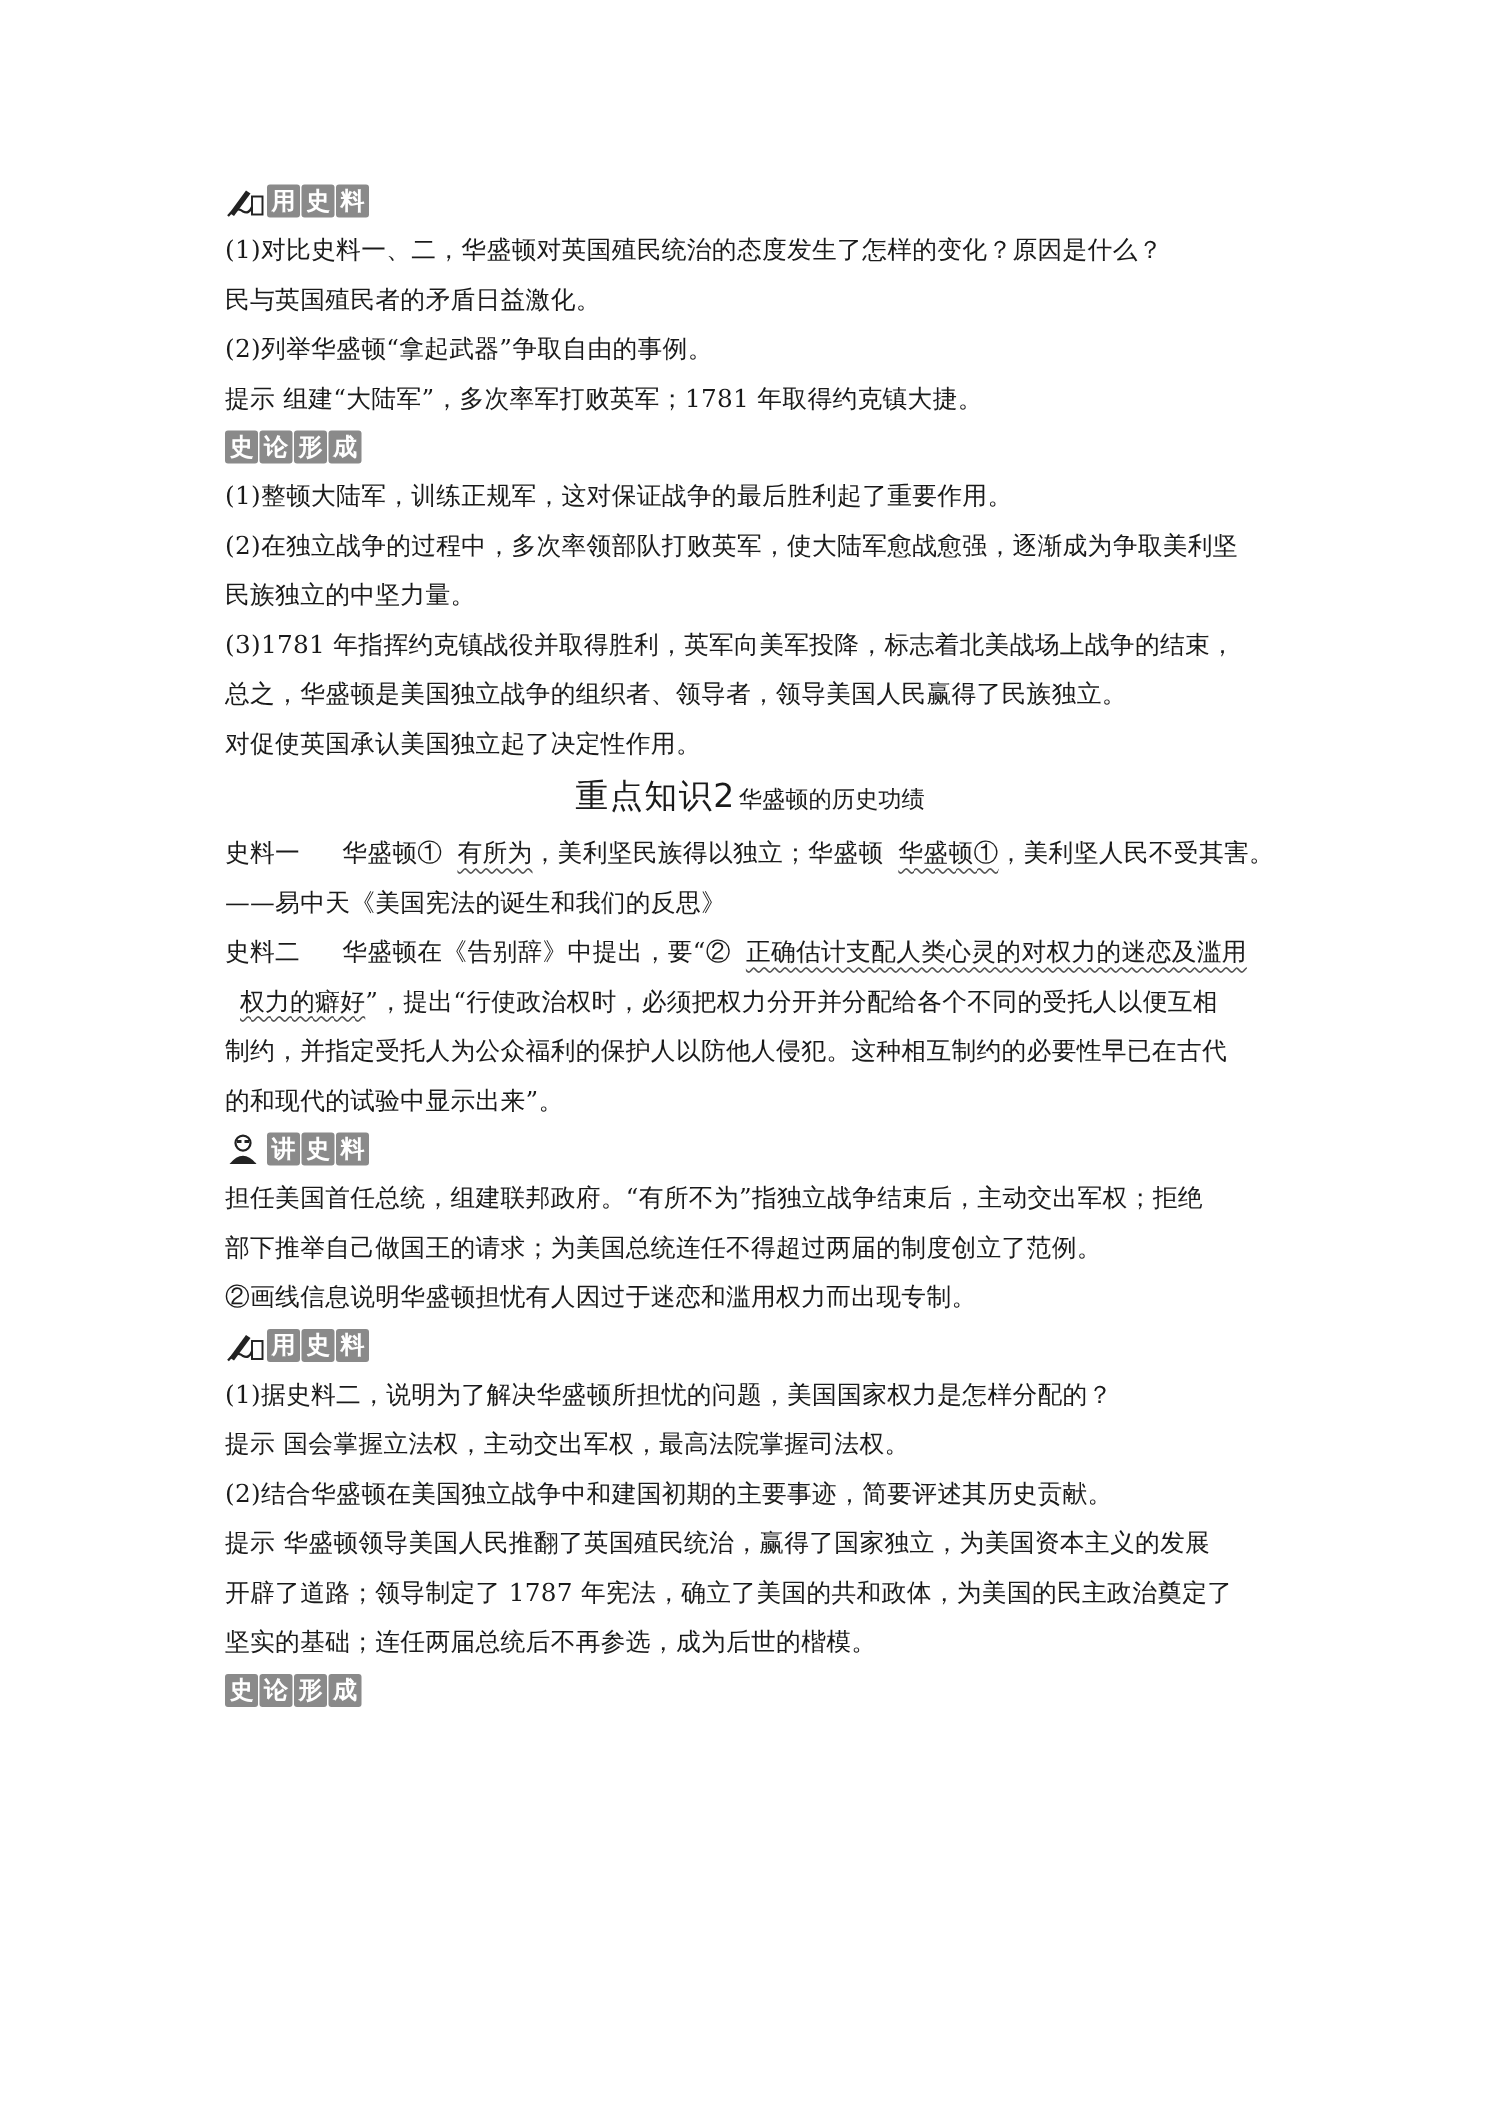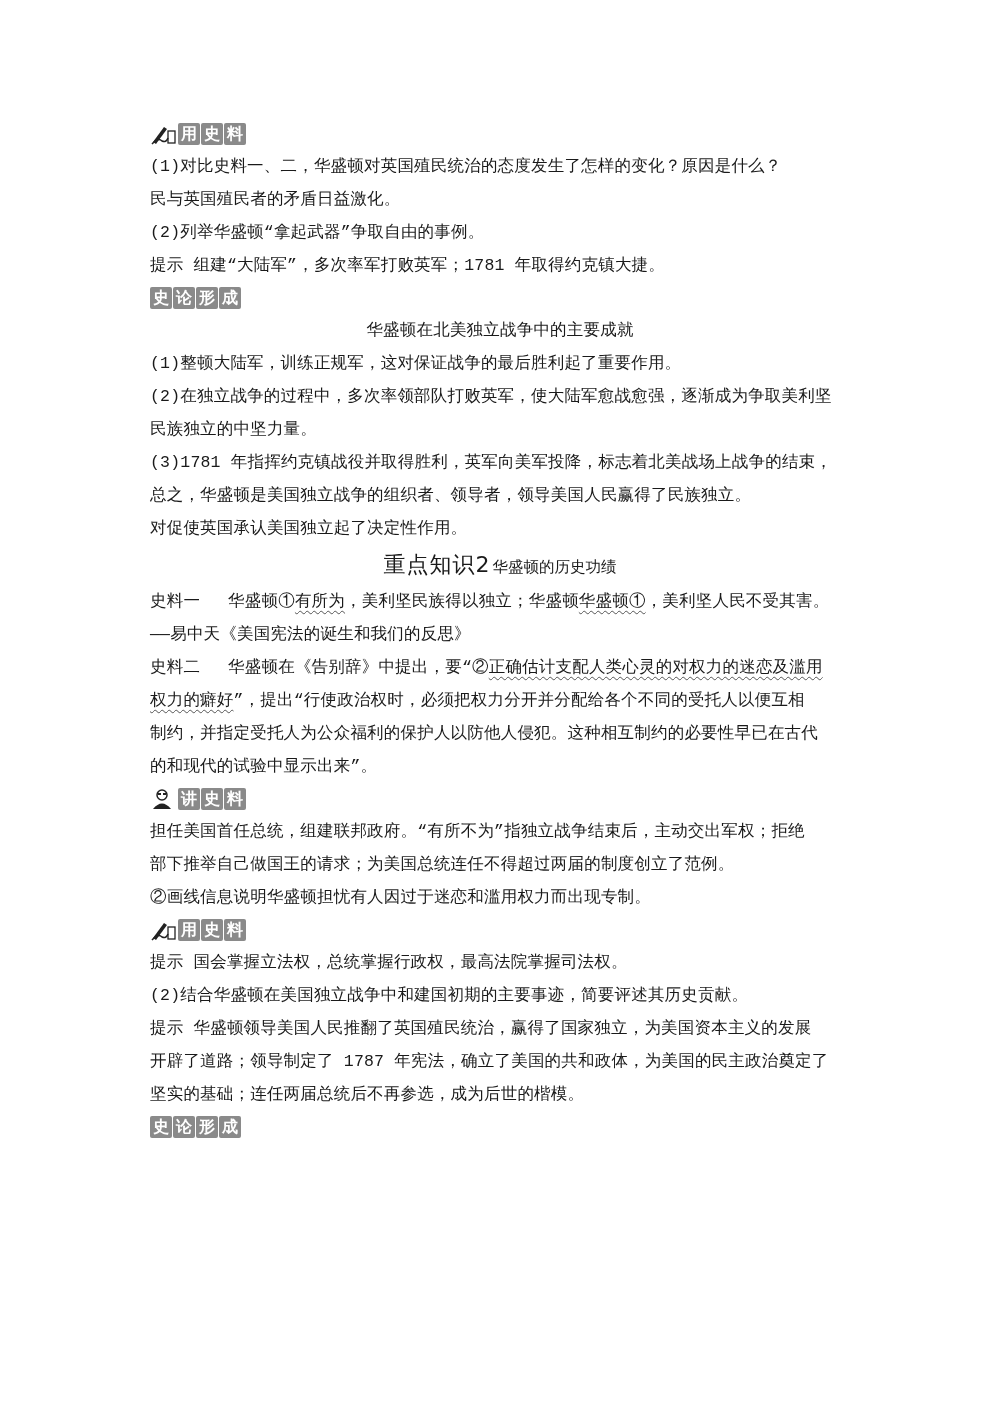--- a/index.html
+++ b/index.html
@@ -2,36 +2,36 @@
 <html><head>
   <meta charset="utf-8">
   <style>
     html, body { margin: 0; padding: 0; background: #ffffff; }
     body {
       width: 1000px; height: 1414px; position: relative; overflow: hidden;
       font-family: "DejaVu Serif", "Liberation Serif", serif;
       color: #1a1a1a;
     }
     .page { position: absolute; left: 150px; top: 118px; width: 700px; }
-    .line { font-size: 16.5px; line-height: 33px; height: 33px; white-space: nowrap; letter-spacing: 0.2px; font-family: Liberation Mono, monospace; }
+    .line { font-size: 16.5px; line-height: 33px; height: 33px; white-space: nowrap; letter-spacing: 0.2px; }
     .center { text-align: center; }
     .right { }
     .badge-row { height: 28px; display: flex; align-items: center; margin: 2px 0 2px 0; }
     .badge { display: inline-flex; }
     .badge span {
       display: inline-block; width: 22px; height: 22px; line-height: 22px;
       background: #8a8a8a; color: #ffffff; font-family: "DejaVu Sans", sans-serif;
       font-weight: bold; font-size: 16px; text-align: center; margin-right: 1px;
       border-radius: 2px;
     }
     .icon { display: inline-block; width: 26px; height: 22px; margin-right: 2px; }
     .key-title { height: 40px; line-height: 40px; text-align: center; }
     .key-title .big { font-family: "DejaVu Sans", sans-serif; font-weight: normal; font-size: 22px; letter-spacing: 1px; }
     .key-title .sub { font-size: 15.5px; margin-left: 2px; }
-    .wavy { text-decoration: underline wavy #555; text-underline-offset: 4px; text-decoration-thickness: 1px; }
+    .wavy { text-decoration: underline wavy #555; text-underline-offset: 4px; text-decoration-thickness: 1px; margin-left: 10px; }
   </style>
 </head>
 <body>
 
 <div class="page">
 
   <div class="badge-row">
     <svg class="icon" viewBox="0 0 26 22">
       <path d="M3 19 L14 4 L17 6 L6 21 Z" fill="#222"></path>
       <path d="M2 21 Q8 14 12 18 Q16 20 18 15" stroke="#222" fill="none" stroke-width="1.5"></path>
@@ -51,21 +51,20 @@
 
   <div class="badge-row">
     <span class="badge">
       <span>史</span>
         <span>论</span>
         <span>形</span>
         <span>成</span>
     </span>
   </div>
 
-  <div class="line center">华盛顿在北美独立战争中的主要成就</div>
   <div class="line">(1)整顿大陆军，训练正规军，这对保证战争的最后胜利起了重要作用。</div>
   <div class="line">(2)在独立战争的过程中，多次率领部队打败英军，使大陆军愈战愈强，逐渐成为争取美利坚</div>
   <div class="line">民族独立的中坚力量。</div>
   <div class="line">(3)1781 年指挥约克镇战役并取得胜利，英军向美军投降，标志着北美战场上战争的结束，</div>
   <div class="line">总之，华盛顿是美国独立战争的组织者、领导者，领导美国人民赢得了民族独立。</div>
   <div class="line">对促使英国承认美国独立起了决定性作用。</div>
 
   <div class="key-title">
     <span class="big">重点知识2</span><span class="sub">华盛顿的历史功绩</span>
   </div>
@@ -108,21 +107,22 @@
       <path d="M2 21 Q8 14 12 18 Q16 20 18 15" stroke="#222" fill="none" stroke-width="1.5"></path>
       <rect x="18" y="8" width="7" height="12" fill="none" stroke="#222" stroke-width="1.3"></rect>
     </svg>
     <span class="badge">
       <span>用</span>
         <span>史</span>
         <span>料</span>
     </span>
   </div>
 
-  <div class="line">提示  国会掌握立法权，总统掌握行政权，最高法院掌握司法权。</div>
+  <div class="line">(1)据史料二，说明为了解决华盛顿所担忧的问题，美国国家权力是怎样分配的？</div>
+  <div class="line">提示  国会掌握立法权，主动交出军权，最高法院掌握司法权。</div>
   <div class="line">(2)结合华盛顿在美国独立战争中和建国初期的主要事迹，简要评述其历史贡献。</div>
   <div class="line">提示  华盛顿领导美国人民推翻了英国殖民统治，赢得了国家独立，为美国资本主义的发展</div>
   <div class="line">开辟了道路；领导制定了 1787 年宪法，确立了美国的共和政体，为美国的民主政治奠定了</div>
   <div class="line">坚实的基础；连任两届总统后不再参选，成为后世的楷模。</div>
 
   <div class="badge-row">
     <span class="badge">
       <span>史</span>
         <span>论</span>
         <span>形</span>

